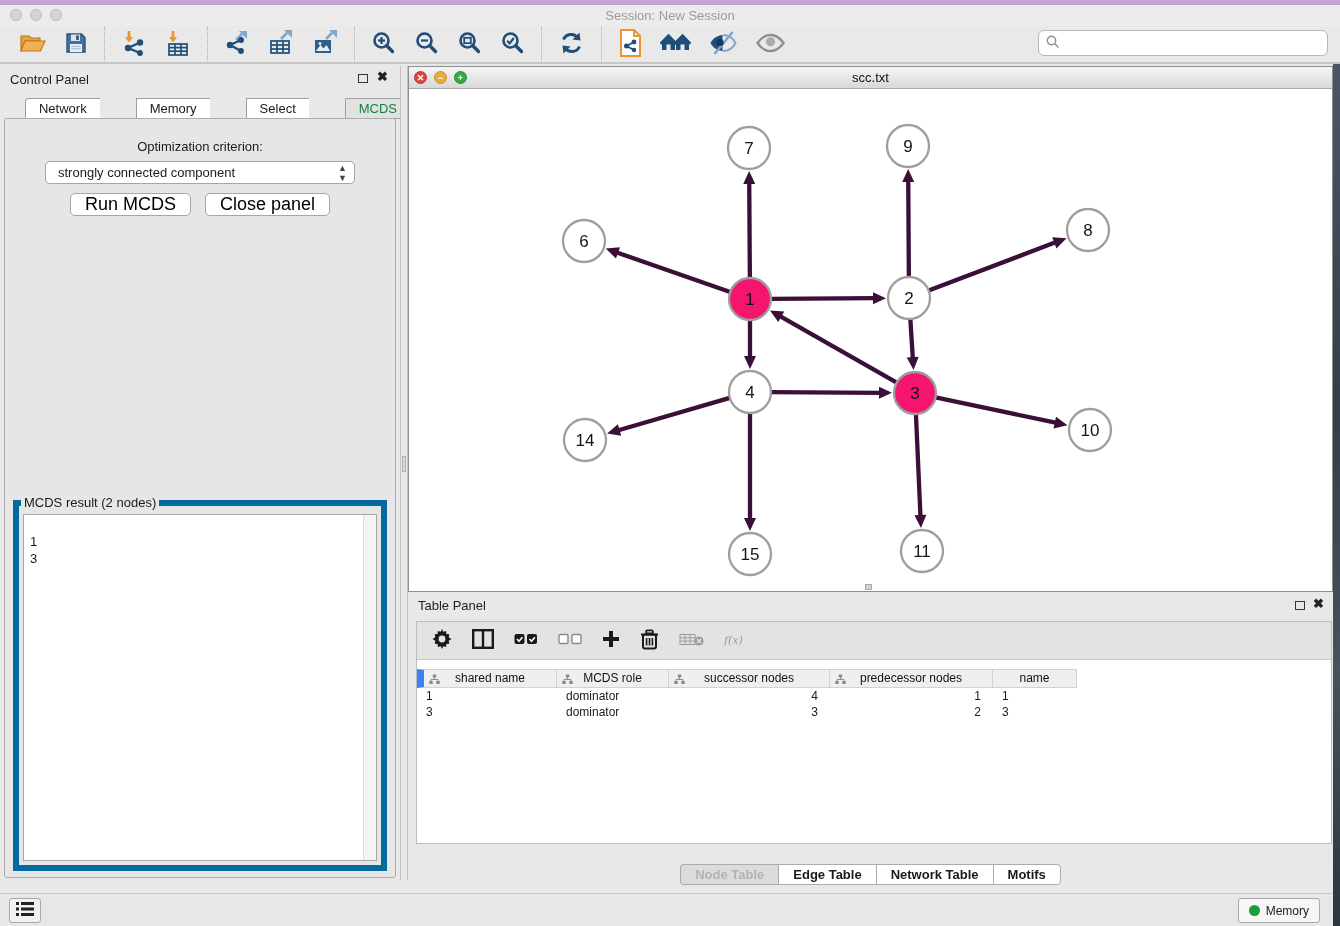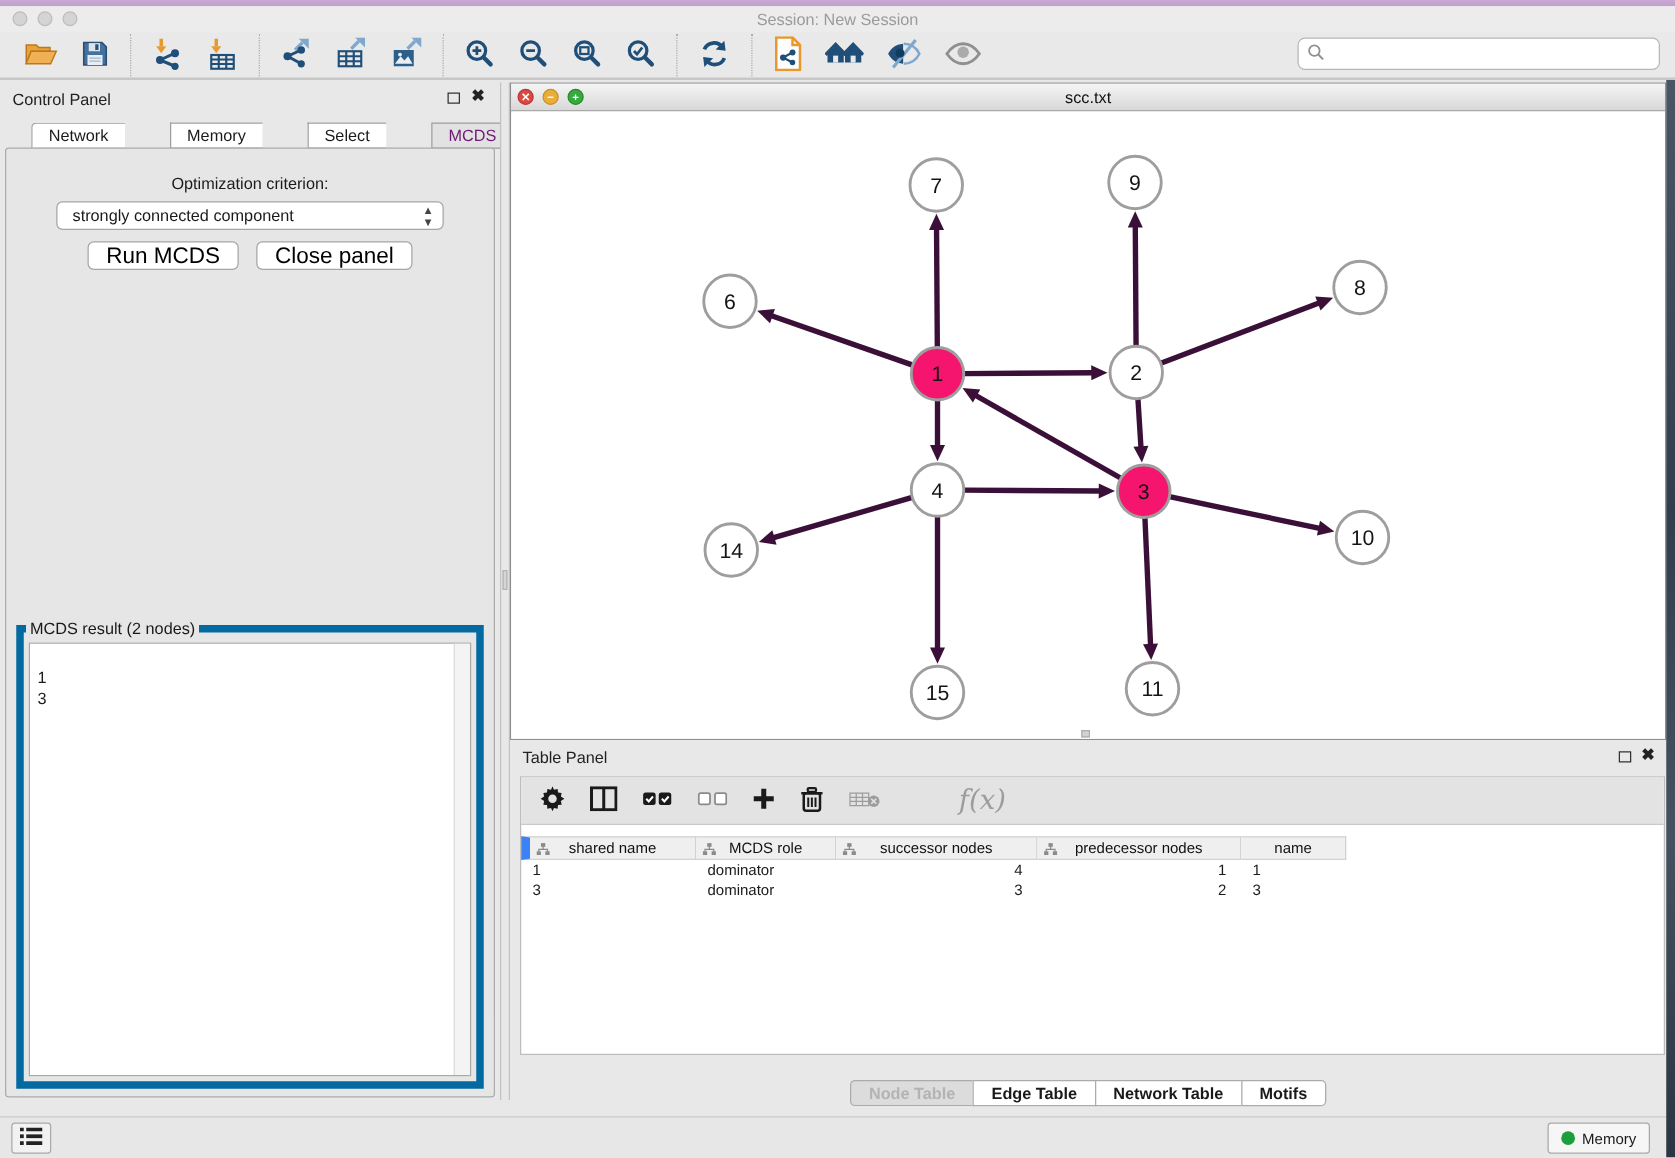--- a/index.html
+++ b/index.html
@@ -22,21 +22,21 @@
 
   
   #control-panel { left:0; top:66px; width:400px; height:814px; background:#E8E8E8; }
   .panel-title { position:absolute; left:10px; top:6px; font-size:13px; color:#222; }
   .float-ico { position:absolute; top:8px; width:10px; height:9px; border:1.5px solid #333; }
   .close-ico { position:absolute; top:3px; font-size:13px; font-weight:bold; color:#222; }
   #cp-tabs { position:absolute; left:0; top:32px; width:100%; display:flex; justify-content:center; }
   .tab { height:21px; line-height:19px; padding:0 13px; background:#fff; border:1px solid #9E9E9E; border-right:none; font-size:13px;margin-left:36px; }
   .tab:first-child { border-top-left-radius:4px; }
   .tab:last-child { border-right:1px solid #9E9E9E; border-top-right-radius:4px; }
-  .tab.active { background:#E2E2E2; color:#701a75; }
+  .tab.active { background:#E2E2E2; color:#15803d; }
   #cp-body { position:absolute; left:4px; right:4px; top:52px; bottom:2px; background:#E6E6E6; border:1px solid #ACACAC; border-radius:3px; }
   #opt-label { position:absolute; left:0; width:100%; top:20px; text-align:center; font-size:13px; }
   #opt-select { position:absolute; left:40px; right:40px; top:42px; height:23px; background:#fff; border:1px solid #A6A6A6; border-radius:5px; line-height:21px; padding-left:12px; font-size:13px; }
   #opt-select .stepper { position:absolute; right:7px; top:1px; font-size:9px; color:#444; line-height:10px; text-align:center; }
   .btn { background:#fff; border:1px solid #A6A6A6; border-radius:5px; height:23px; line-height:21px; padding:0 14px; font-size:18px; font-family:"Liberation Sans",sans-serif; }
   #cp-buttons { position:absolute; left:0; width:100%; top:74px; display:flex; justify-content:center; gap:14px; }
   #mcds-result { position:absolute; left:8px; right:8px; top:376px; bottom:6px; border:6px solid #0369a1; }
   #mcds-result legend { font-size:13px; padding:0 3px; margin-left:2px; }
   #mcds-text { position:absolute; left:4px; right:4px; top:4px; bottom:4px; background:#fff; border:1px solid #A9A9A9; font-size:13px; line-height:17px; padding:1px 0 0 6px; white-space:pre-line; }
   #mcds-scroll { position:absolute; right:0; top:0; bottom:0; width:13px; background:#F4F4F4; border-left:1px solid #DCDCDC; }
@@ -51,21 +51,21 @@
   #net-title { width:100%; text-align:center; line-height:22px; font-size:13px; color:#111; }
   .wbtn { position:absolute; top:4px; width:13px; height:13px; border-radius:50%; color:#fff; font-size:9px; font-weight:bold; text-align:center; line-height:13px; }
   #net-canvas { position:absolute; left:0; top:23px; width:923px; height:501px; background:#fff; }
   #net-grip { position:absolute; left:456px; bottom:1px; width:7px; height:6px; background:#D2D2D2; border:1px solid #ADADAD; }
 
   
   #table-panel { left:408px; top:595px; width:925px; height:293px; background:#E8E8E8; }
   #tp-box { position:absolute; left:8px; right:1px; top:26px; bottom:44px; background:#fff; border:1px solid #BDBDBD; }
   #tp-toolbar { position:absolute; left:0; top:0; width:100%; height:38px; background:#E3E3E3; border-bottom:1px solid #C9C9C9; display:flex; align-items:center; padding-left:10px; gap:10px; }
   .tp-btn { height:32px; min-width:26px; display:flex; align-items:center; justify-content:center; padding:0 5px; }
-  .fx { font-family:"DejaVu Serif", serif; font-style:italic; font-size:22px; color:#9C9C9C;margin-left:43px; }
+  .fx { font-family:"DejaVu Serif", serif; font-style:italic; font-size:11px; color:#9C9C9C; }
   #tp-table { position:absolute; left:0; top:47px; right:0; bottom:0; }
   #tp-header { display:flex; height:19px; }
   .th { position:relative; background:#EFEFEF; border:1px solid #D2D2D2; border-left:none; font-size:12px; text-align:center; line-height:17px; color:#111; }
   .th:first-child { border-left:7px solid #3b82f6; margin-left:0; }
   .th .tree { position:absolute; left:5px; top:4px; }
   .tr { display:flex; height:16px; }
   .td { font-size:12px; line-height:16px; overflow:hidden; }
 
   #tp-tabs { position:absolute; left:0; bottom:3px; width:100%; display:flex; justify-content:center; }
   .btab { height:21px; line-height:19px; padding:0 14px; font-size:13px; font-weight:bold; background:#fff; border:1px solid #ABABAB; border-right:none; }

